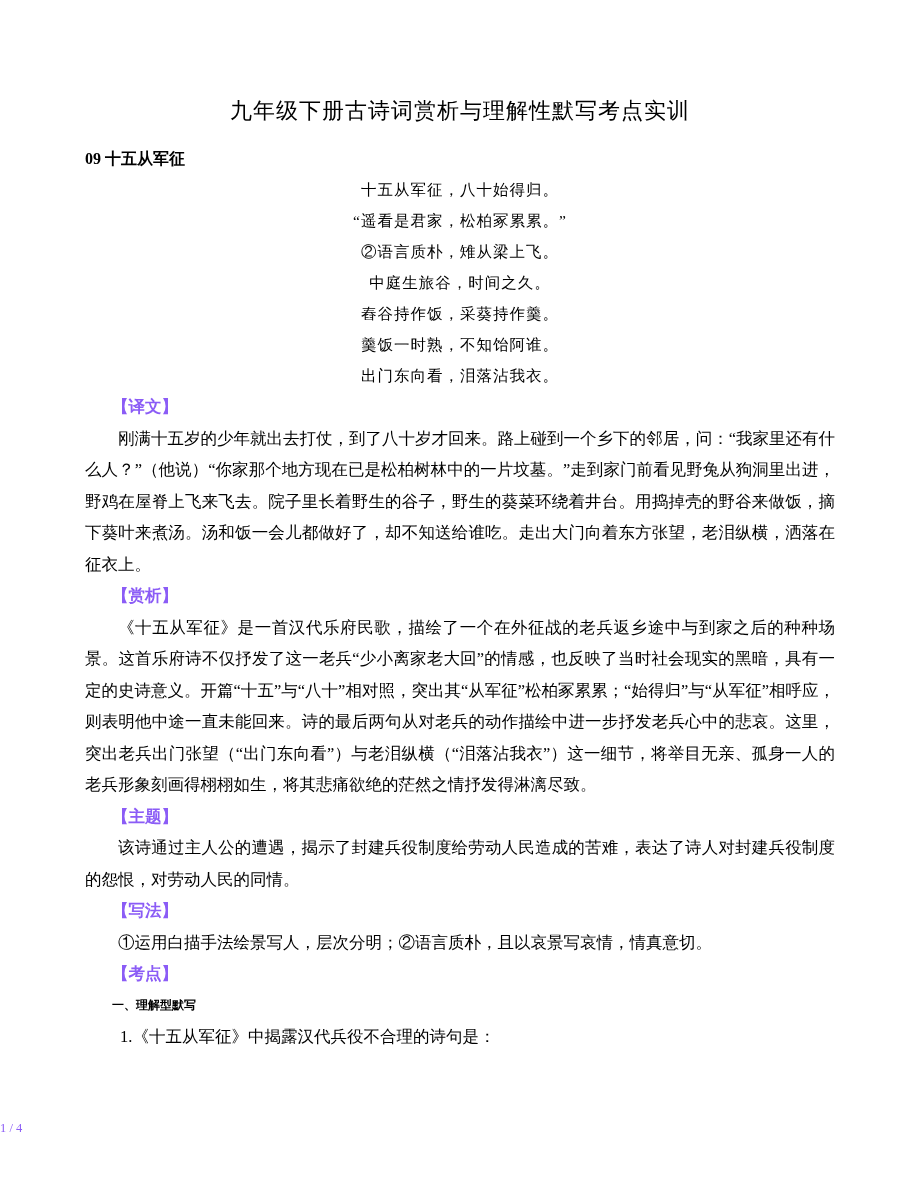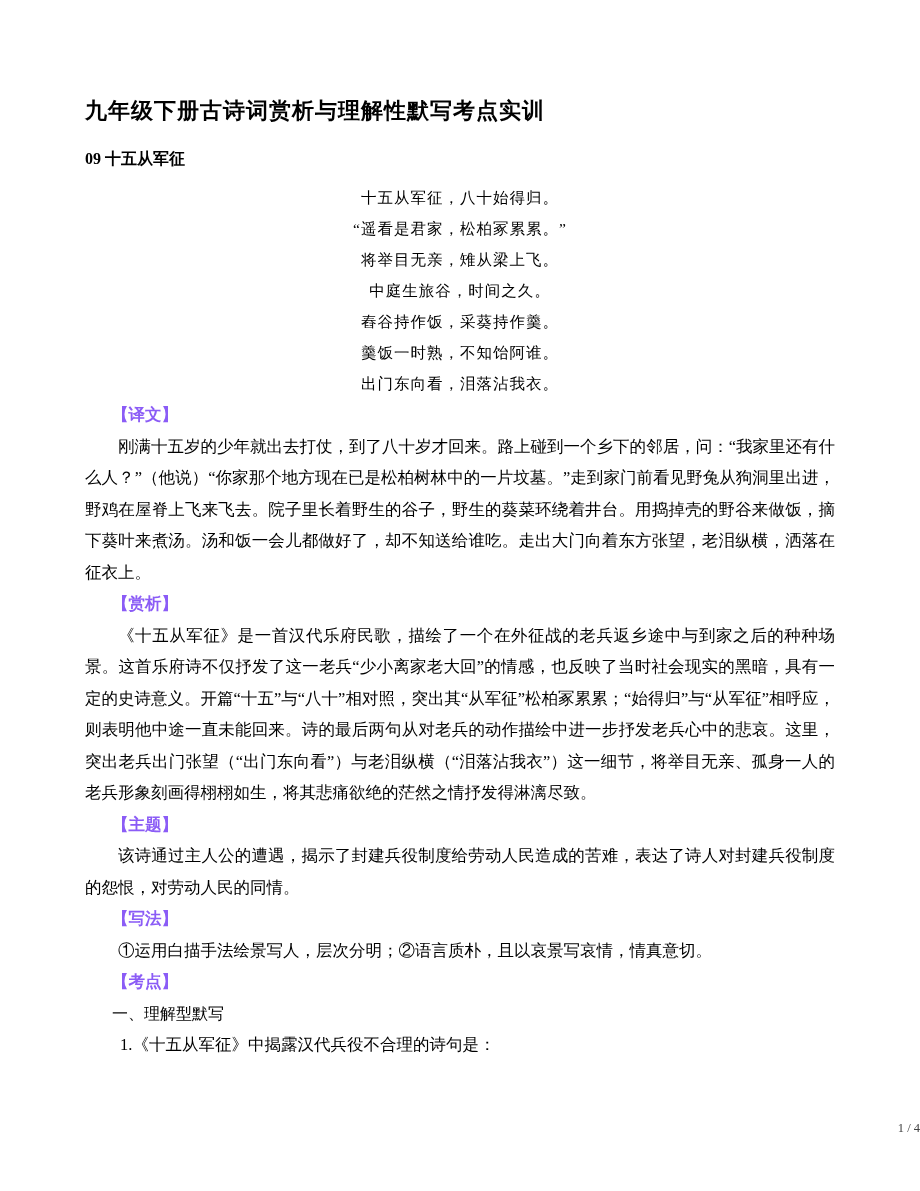--- a/index.html
+++ b/index.html
@@ -9,34 +9,35 @@
     height: 1191px;
     position: relative;
     color: #000000;
     font-family: "Liberation Serif", "DejaVu Serif", serif;
     overflow: hidden;
   }
   .page {
     padding: 96px 85px 0 85px;
   }
   .doc-title {
+    text-align: center;
     font-size: 22px;
-    font-weight: bold;
+    font-weight: normal;
     letter-spacing: 1px;
     line-height: 30px;
   }
   .doc-subtitle {
     text-align: left;
     font-size: 16px;
     font-weight: bold;
     margin-top: 22px;
     line-height: 22px;
   }
   .poem {
-    margin-top: 12px;
+    margin-top: 4px;
   }
   .poem-line {
     text-align: center;
     font-size: 15.5px;
     line-height: 31px;
     letter-spacing: 1px;
   }
   .section-header {
     color: #8b5cf6;
     font-size: 16.5px;
@@ -44,53 +45,53 @@
     line-height: 31.5px;
     margin-left: 27px;
   }
   .body-para {
     font-size: 16.5px;
     line-height: 31.5px;
     text-align: justify;
     text-indent: 2em;
   }
   .exam-heading {
-    font-size: 16px;
-    font-weight: normal;
+    font-size: 12px;
+    font-weight: bold;
     line-height: 31.5px;
     margin-left: 27px;
   }
   .exam-item {
     font-size: 16.5px;
     line-height: 31.5px;
     margin-left: 35px;
   }
   .page-footer {
     position: absolute;
     bottom: 55px;
     left: 0;
     width: 100%;
-    text-align: right;
+    text-align: left;
     font-size: 12.5px;
-    color: #404040;
+    color: #8b5cf6;
   }
 </style>
 </head>
 <body>
 
 <div class="page">
 
   <h1 class="doc-title">九年级下册古诗词赏析与理解性默写考点实训</h1>
 
   <h2 class="doc-subtitle">09 十五从军征</h2>
 
   <div class="poem">
     <p class="poem-line">十五从军征，八十始得归。</p>
     <p class="poem-line">“遥看是君家，松柏冢累累。”</p>
-    <p class="poem-line">将举目无亲，雉从梁上飞。</p>
+    <p class="poem-line">②语言质朴，雉从梁上飞。</p>
     <p class="poem-line">中庭生旅谷，时间之久。</p>
     <p class="poem-line">舂谷持作饭，采葵持作羹。</p>
     <p class="poem-line">羹饭一时熟，不知饴阿谁。</p>
     <p class="poem-line">出门东向看，泪落沾我衣。</p>
   </div>
 
   <div class="section">
     <h3 class="section-header">【译文】</h3>
     <p class="body-para">刚满十五岁的少年就出去打仗，到了八十岁才回来。路上碰到一个乡下的邻居，问：“我家里还有什么人？”（他说）“你家那个地方现在已是松柏树林中的一片坟墓。”走到家门前看见野兔从狗洞里出进，野鸡在屋脊上飞来飞去。院子里长着野生的谷子，野生的葵菜环绕着井台。用捣掉壳的野谷来做饭，摘下葵叶来煮汤。汤和饭一会儿都做好了，却不知送给谁吃。走出大门向着东方张望，老泪纵横，洒落在征衣上。</p>
   </div>

